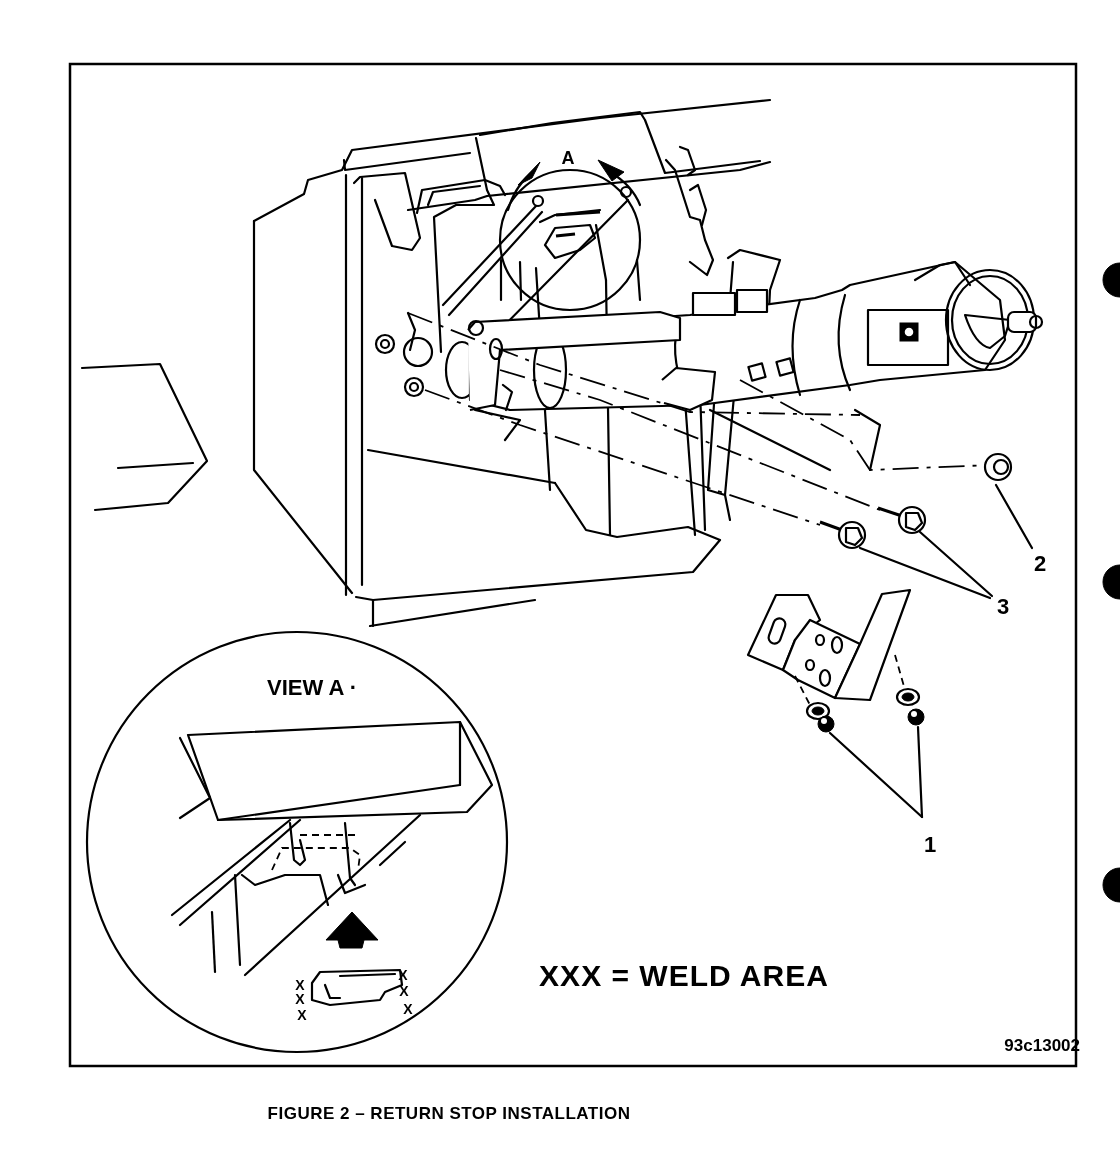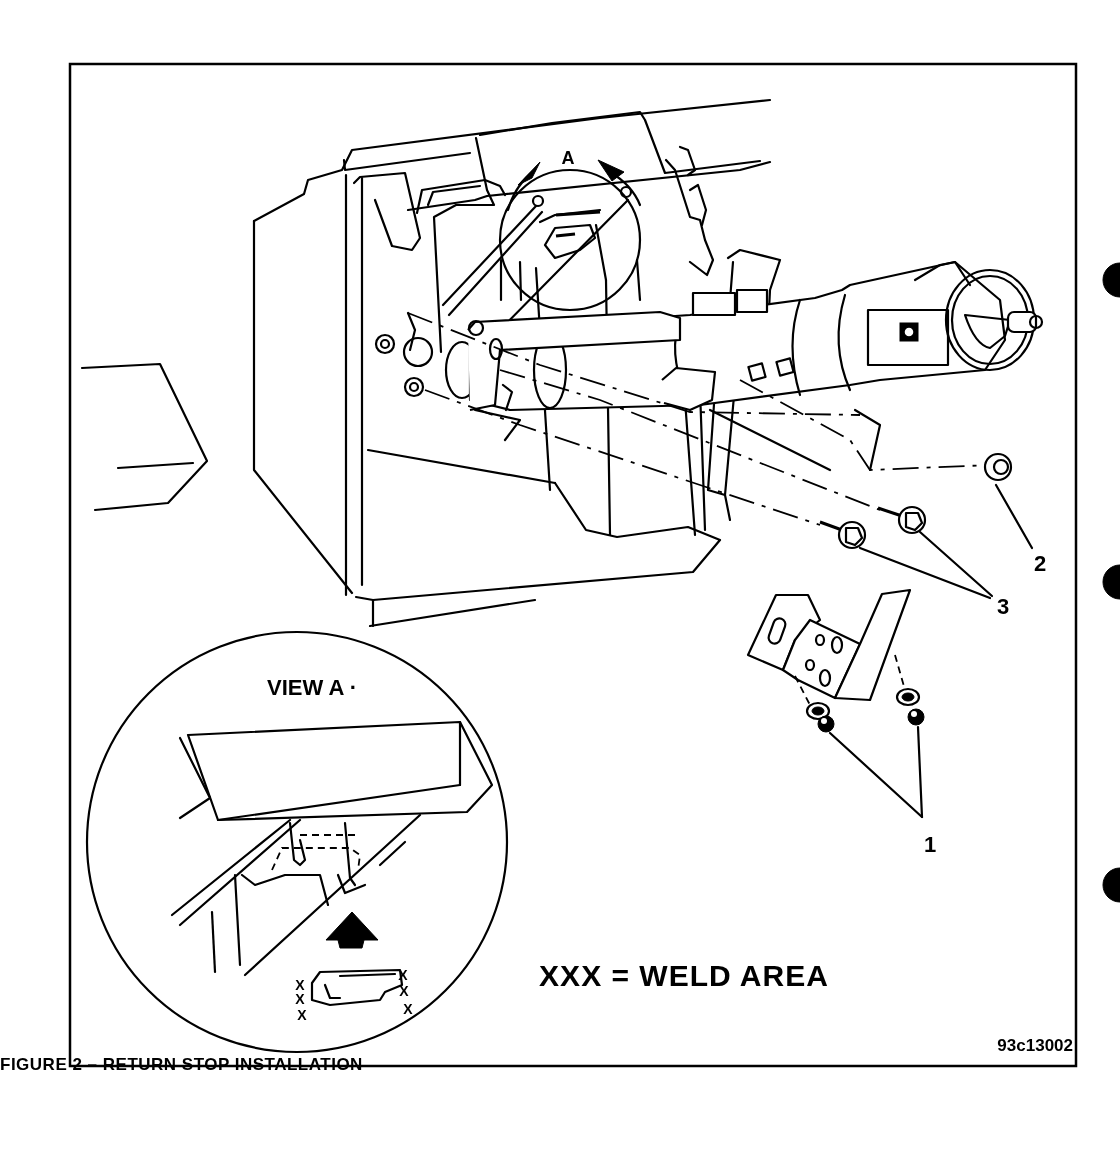--- a/index.html
+++ b/index.html
@@ -5,23 +5,23 @@
   html, body { margin: 0; padding: 0; background: #ffffff; }
   body { width: 1120px; height: 1152px; position: relative; overflow: hidden; font-family: "Liberation Sans", sans-serif; }
   #figure { position: absolute; left: 0; top: 0; width: 1120px; height: 1152px; }
   svg text { font-family: "Liberation Sans", sans-serif; font-weight: bold; fill: #000; }
   .ln { fill: none; stroke: #000; stroke-width: 2.2; stroke-linejoin: round; stroke-linecap: round; }
   .thick { fill: none; stroke: #000; stroke-width: 3; }
   .dash { fill: none; stroke: #000; stroke-width: 1.8; stroke-dasharray: 26 8 4 8; }
   .dsh { fill: none; stroke: #000; stroke-width: 1.8; stroke-dasharray: 7 5; }
   .fillw { fill: #fff; stroke: #000; stroke-width: 2.2; stroke-linejoin: round; }
   .fillb { fill: #000; stroke: #000; stroke-width: 1; }
-  .caption { position: absolute; left: 0; width: 898px; top: 1055px; }
+  .caption { position: absolute; left: 0; width: 898px; top: 1104px; text-align: center; }
   .caption span { font-family: "Liberation Sans", sans-serif; font-weight: bold; font-size: 17px; letter-spacing: 0.5px; color: #000; }
-  .figid { position: absolute; right: 47px; top: 1036px; font-family: "Liberation Sans", sans-serif; font-weight: bold; font-size: 17px; color: #000; }
+  .figid { position: absolute; right: 40px; top: 1036px; font-family: "Liberation Sans", sans-serif; font-weight: bold; font-size: 17px; color: #000; }
 </style>
 </head>
 <body>
 
 <svg id="figure" viewBox="0 0 1120 1152" xmlns="http://www.w3.org/2000/svg">
 
   <rect x="70" y="64" width="1006" height="1002" fill="none" stroke="#000" stroke-width="2.5"></rect>
 
   <g>
     <polyline class="ln" points="82,368 160,364 207,461 168,503 95,510"></polyline>

